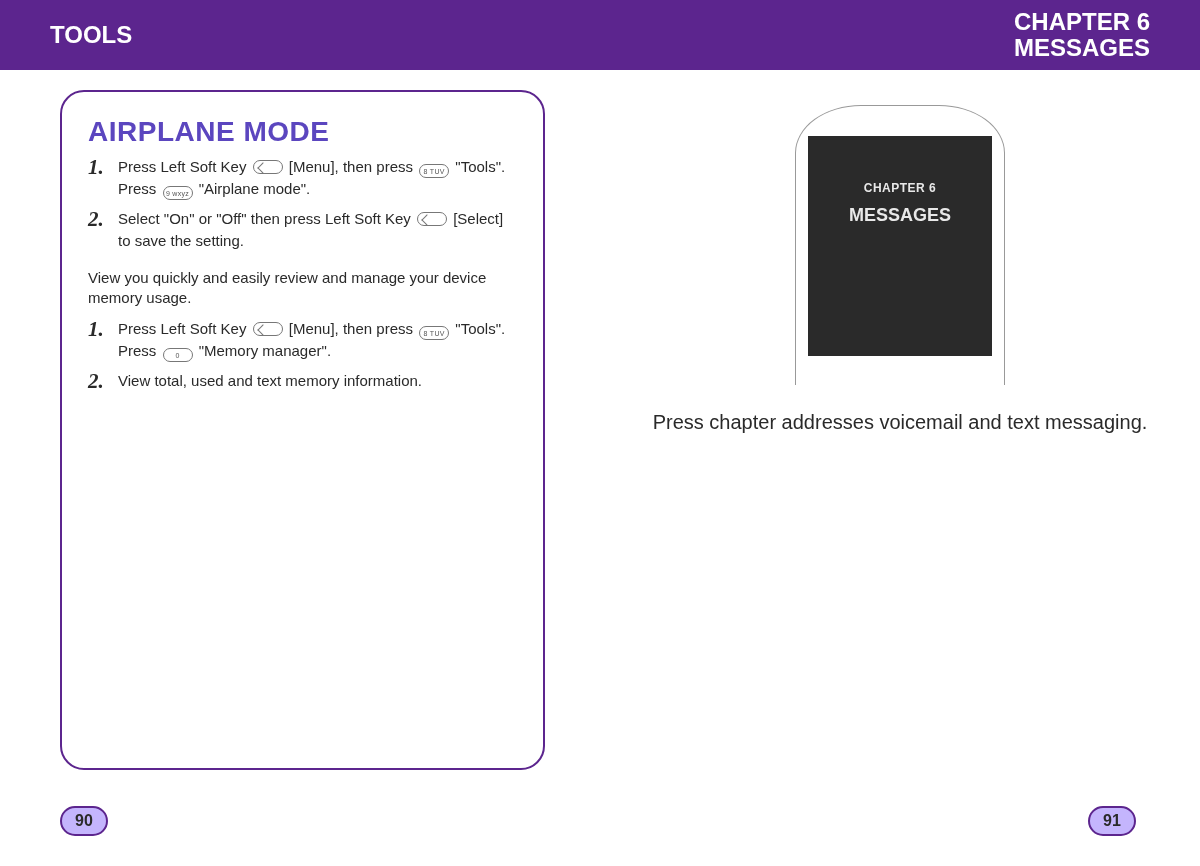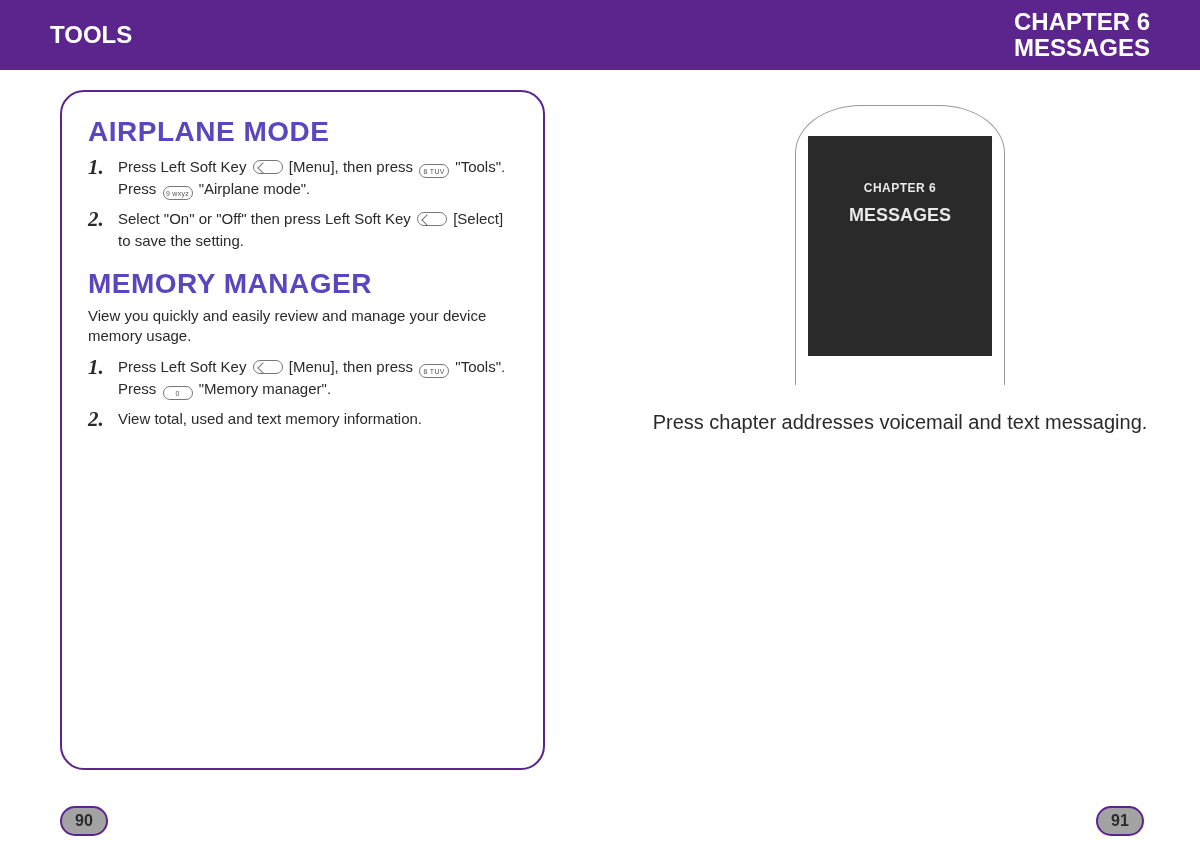--- a/index.html
+++ b/index.html
@@ -176,24 +176,24 @@
     bottom: 30px;
     width: 48px;
     height: 30px;
     border: 2px solid var(--purple);
     border-radius: 16px;
     font-weight: 700;
     font-size: 16px;
     display: flex;
     align-items: center;
     justify-content: center;
-    background: #a3a3a3;
+    background: #c4b5fd;
   }
   .pgnum.left { left: 60px; }
-  .pgnum.right { right: 56px; }
+  .pgnum.right { right: 64px; }
 </style>
 </head>
 <body>
 
 <div class="page">
 
   <div class="topbar">
     <div class="left">TOOLS</div>
     <div class="right">
       <div>CHAPTER 6</div>
@@ -214,21 +214,20 @@
         <span class="key num">9 wxyz</span>
         <span> "Airplane mode".</span>
       </li>
       <li>
         <span>Select "On" or "Off" then press Left Soft Key </span>
         <span class="key left"></span>
         <span> [Select] to save the setting.</span>
       </li>
     </ol>
 
-    <h2 class="section-title">MEMORY MANAGER</h2>
     <p class="section-sub">View you quickly and easily review and manage your device memory usage.</p>
     <ol class="steps">
       <li>
         <span>Press Left Soft Key </span>
         <span class="key left"></span>
         <span> [Menu], then press </span>
         <span class="key num">8 TUV</span>
         <span> "Tools".</span><br>
         <span>Press </span>
         <span class="key num">0</span>

